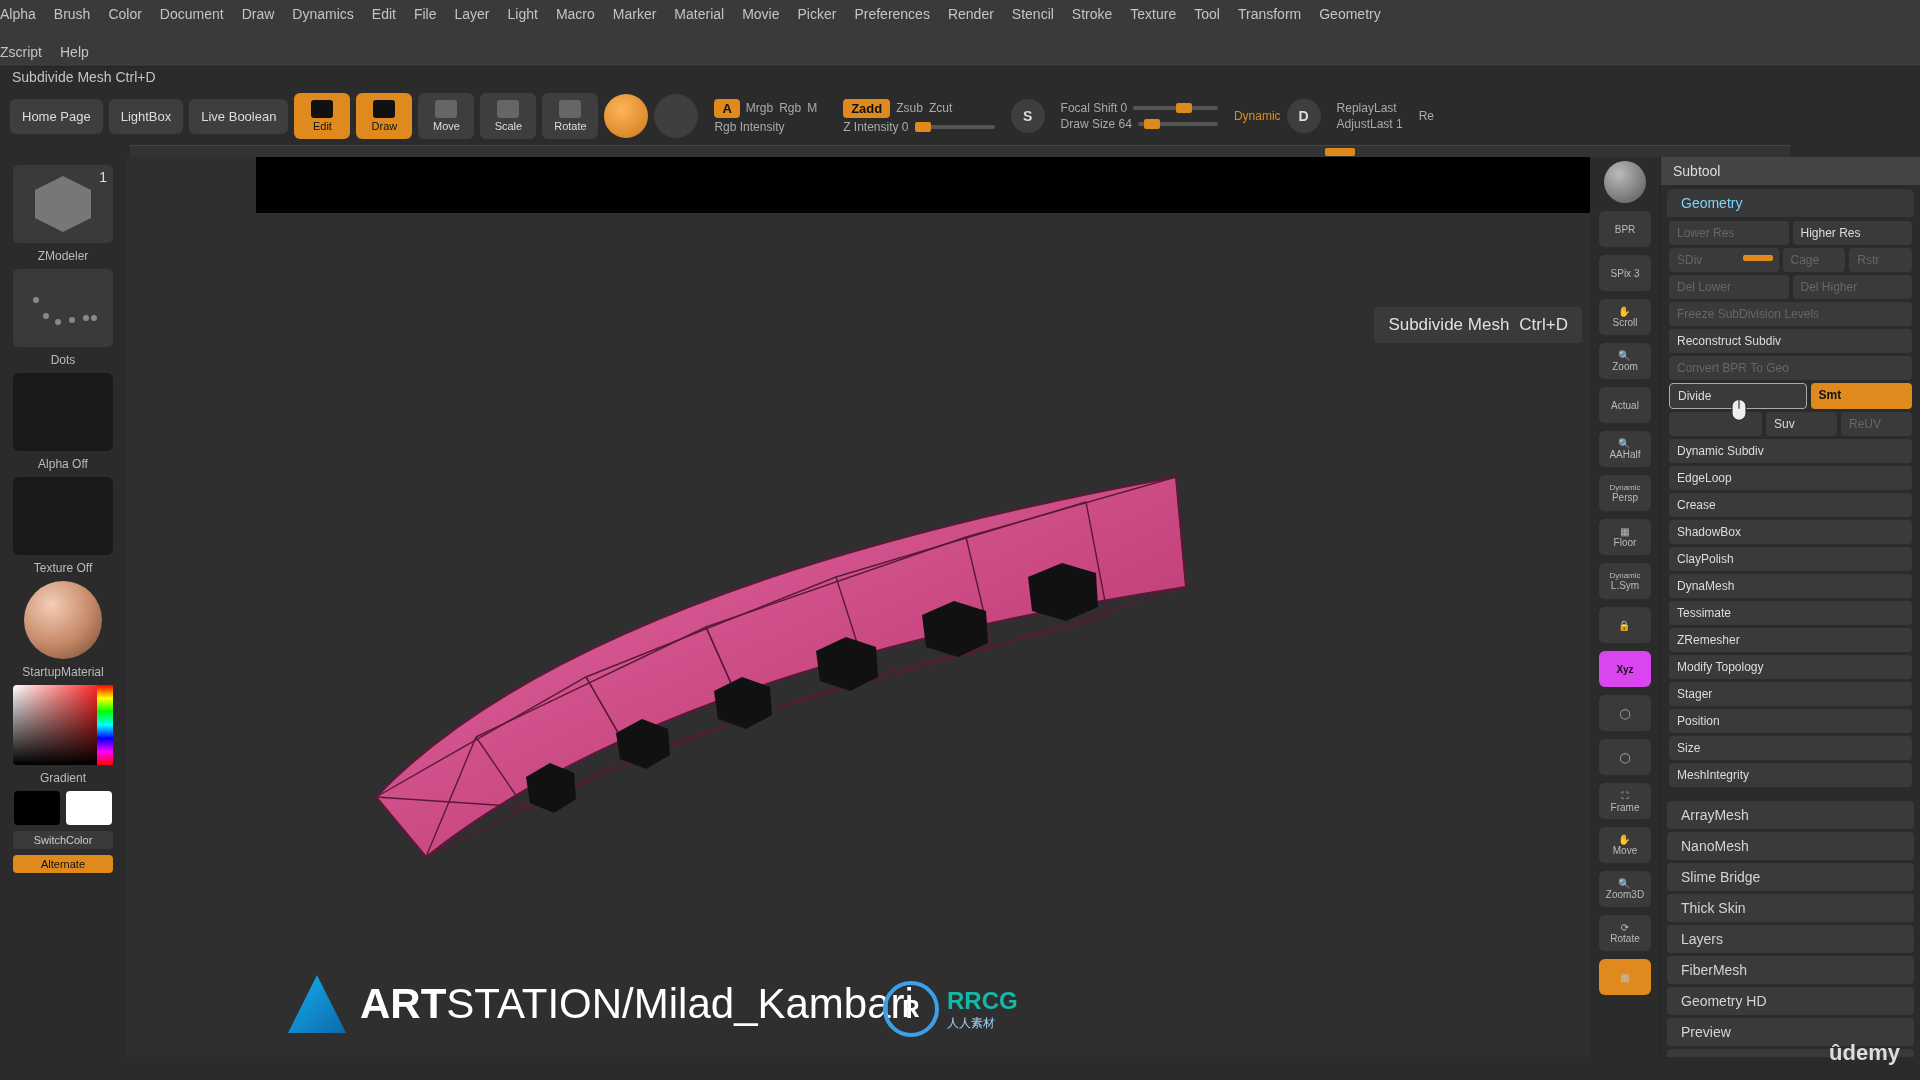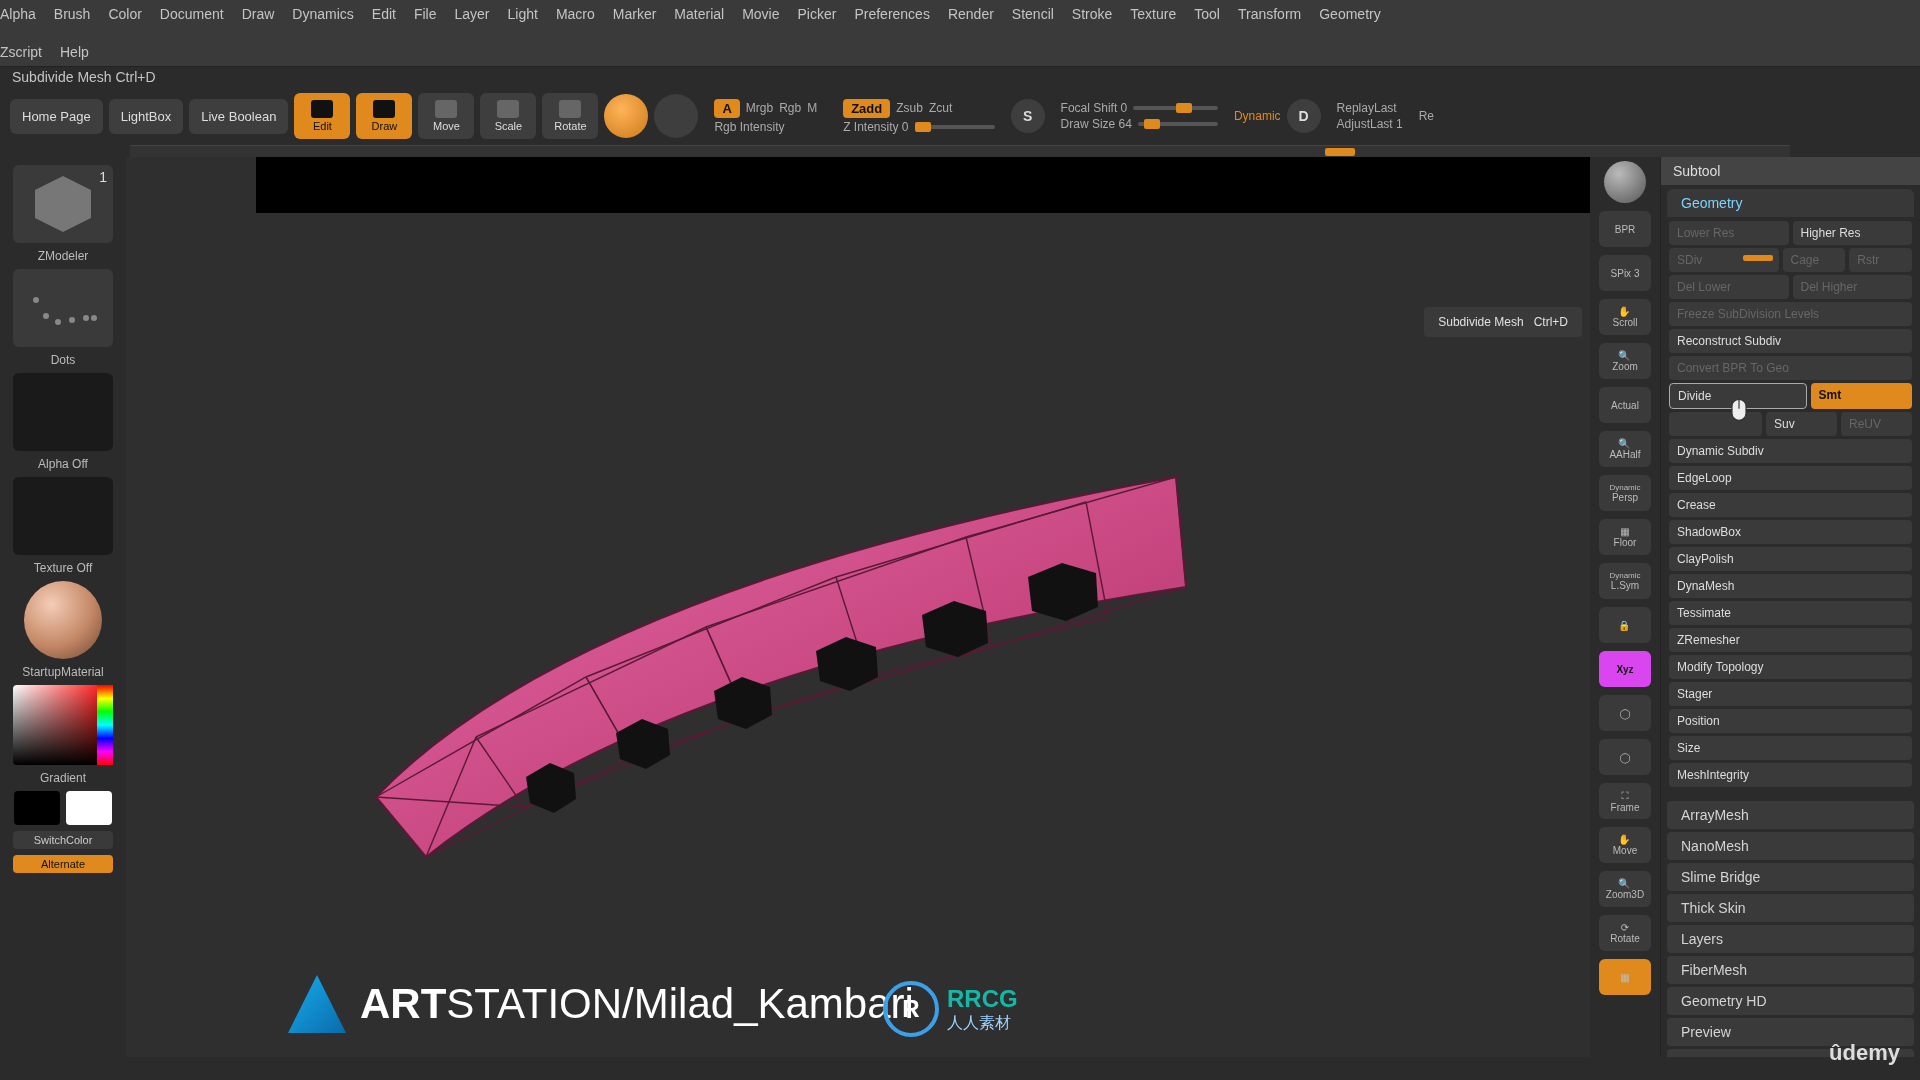--- a/index.html
+++ b/index.html
@@ -46,21 +46,21 @@
   .hue-strip{position:absolute;right:0;top:0;width:16px;height:100%;background:linear-gradient(#f00,#ff0,#0f0,#0ff,#00f,#f0f,#f00);}
   .swatch-row{display:flex;gap:6px;}
   .swatch{width:46px;height:34px;border-radius:4px;}
   .mini-btn{width:100px;background:#3a3a3a;color:#ccc;font-size:11px;text-align:center;padding:3px;border-radius:4px;}
   .mini-btn.orange{background:#e08a1e;color:#111;}
 
   
   .viewport { flex: 1; position: relative; background: #2f2f2f; }
   .vp-inner { position: absolute; left: 130px; top: 0; right: 0; bottom: 0; }
   .vp-blackbar { position:absolute; left:0; right:0; top:0; height:56px; background:#000; }
-  .tooltip-box { position:absolute; right: 8px; top: 150px; background:#3a3a3a;color:#e0e0e0;padding:8px 14px;font-size:12px;border-radius:4px; display:flex;gap:10px; }
+  .tooltip-box { position:absolute; right: 8px; top: 150px; background:#3a3a3a;color:#e0e0e0;padding:8px 14px;font-size:17px;border-radius:4px; display:flex;gap:10px; }
   .mesh-holder { position:absolute; left: 60px; top: 280px; width: 880px; height: 420px; }
 
   
   .nav-strip { width: 70px; background:#2b2b2b; padding-top:4px; display:flex;flex-direction:column;align-items:center;gap:8px; }
   .nav-item { width:52px;height:36px;background:#3a3a3a;border-radius:6px;display:flex;flex-direction:column;align-items:center;justify-content:center;font-size:10px;color:#bbb;cursor:pointer;position:relative; }
   .nav-item.xyz{background:#d946ef;color:#111;font-weight:bold;}
   .nav-sphere{width:42px;height:42px;border-radius:50%;background:radial-gradient(circle at 35% 30%,#bbb,#555);} 
 
   
   .right-panel { width: 260px; background:#2b2b2b; border-left:1px solid #222; overflow-y:auto; }
@@ -290,21 +290,21 @@
       </div>
 
       <div class="wm-left">
         <div class="wm-logo"></div>
         <span><b>ART</b><span>STATION</span><span>/Milad_Kambari</span></span>
       </div>
       <div class="wm-center">
         <div class="wm-circ">R</div>
         <div>
             <div style="color:#14b8a6;font-weight:bold;">RRCG</div>
-            <div style="font-size:16px;">人人素材</div>
+            <div style="font-size:12px;">人人素材</div>
           </div>
       </div>
     </div>
 
     <div class="tooltip-box">
       <span>Subdivide Mesh</span>
       <span>Ctrl+D</span>
     </div>
   </div>
 

